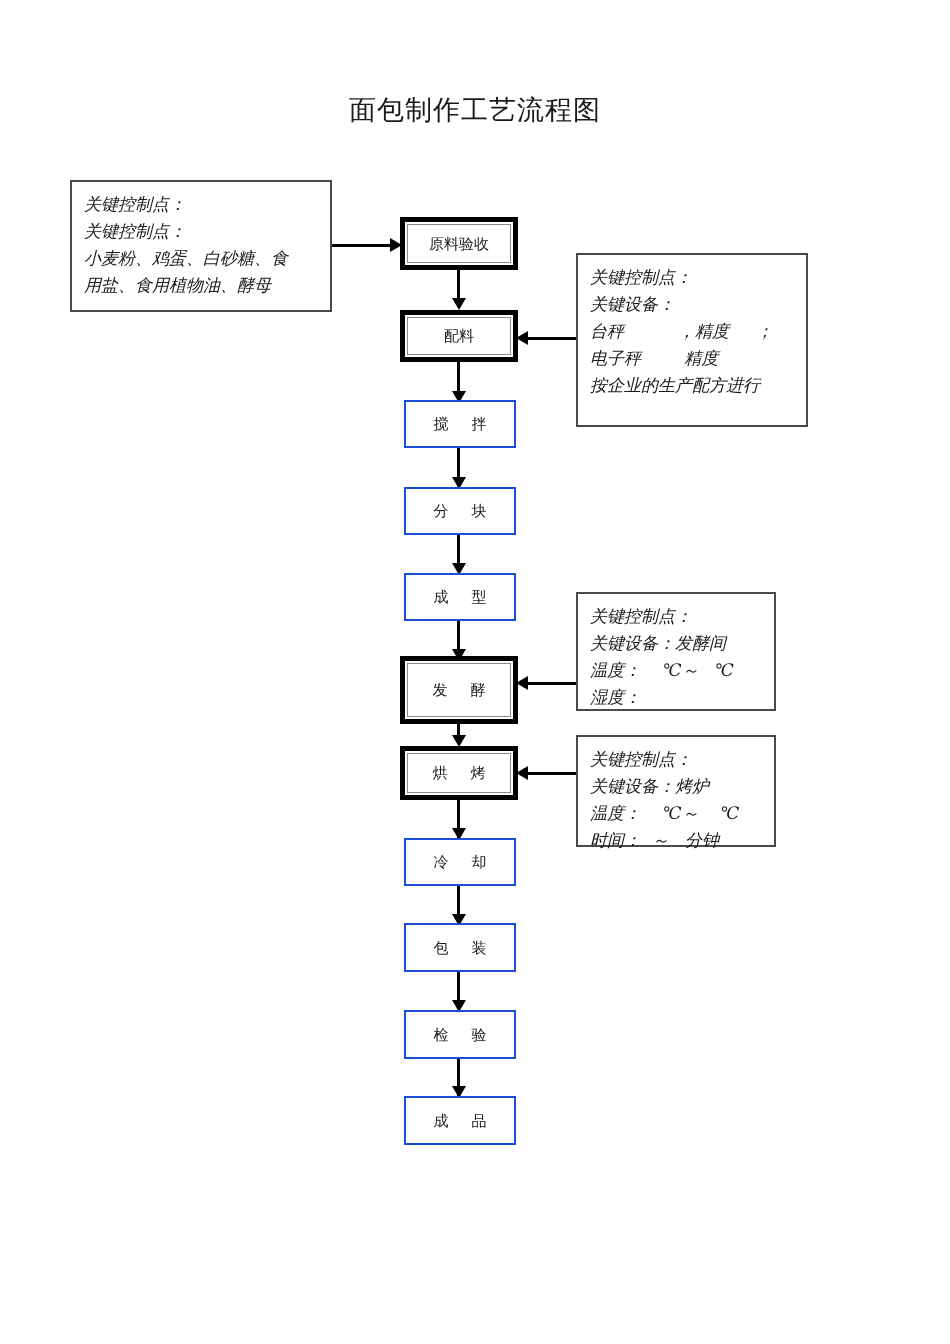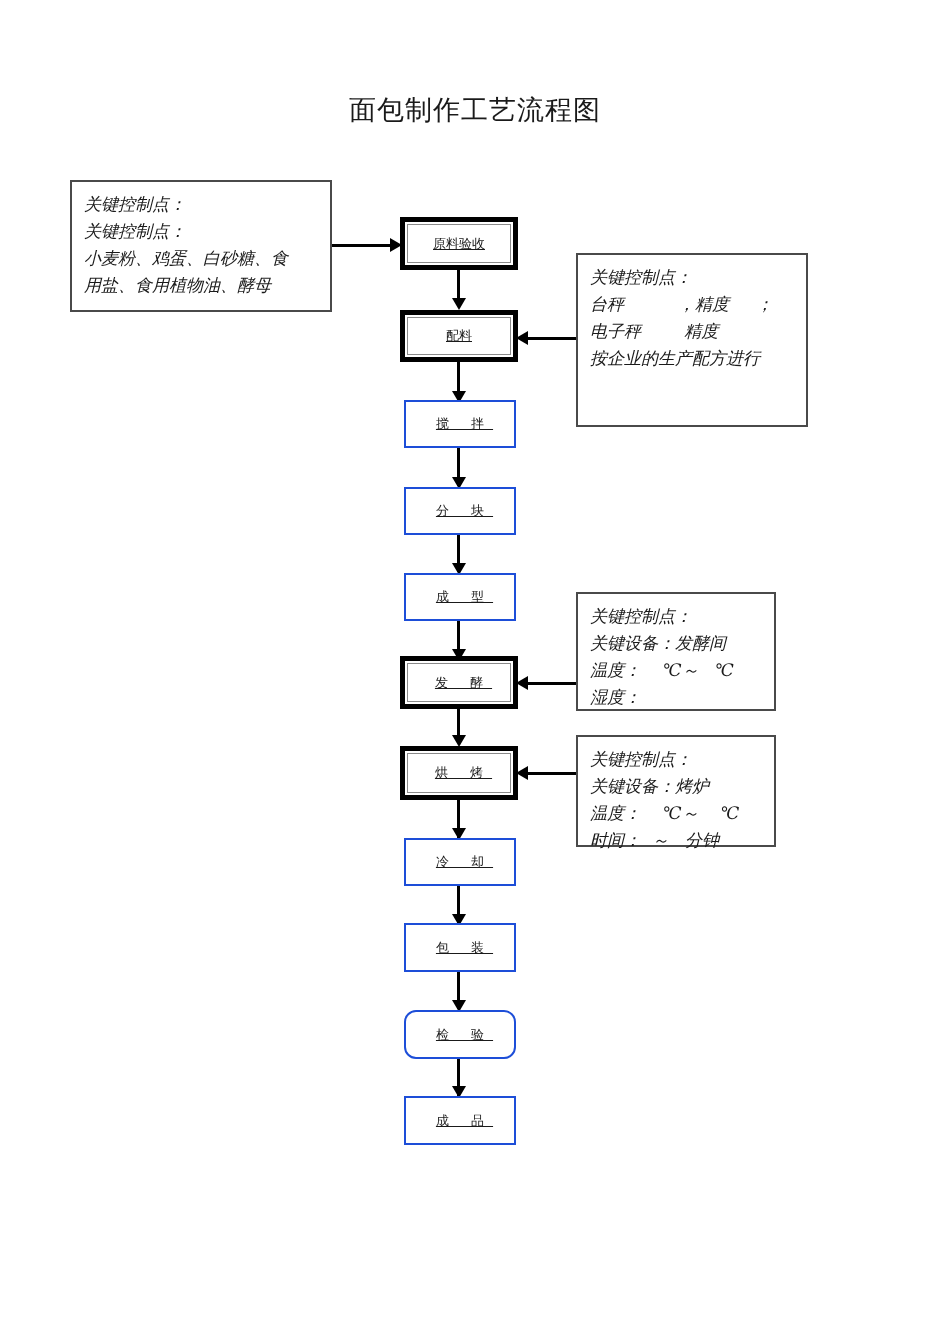--- a/index.html
+++ b/index.html
@@ -31,24 +31,23 @@
   }
 
   
   .node {
     position: absolute;
     box-sizing: border-box;
     background: #ffffff;
     display: flex;
     align-items: center;
     justify-content: center;
-    font-size: 13px;
+    font-size: 15px;
     line-height: 24px;
     color: #1a1a1a;
-    text-decoration: underline;
   }
   .node.single {
     border: 2px solid #1d4ed8;
   }
   
   .node.double {
     border: 5px solid #000000;
     box-shadow: inset 0 0 0 2px #ffffff, inset 0 0 0 3px #8a8a8a;
   }
   .node .label {
@@ -173,53 +172,54 @@
 </div>
 
 <div class="node single" style="left:404px; top:487px; width:112px; height:48px;">
   <span class="label spaced">分 块</span>
 </div>
 
 <div class="node single" style="left:404px; top:573px; width:112px; height:48px;">
   <span class="label spaced">成 型</span>
 </div>
 
-<div class="node double" style="left:400px; top:656px; width:118px; height:53px;text-align:center;">
+<div class="node double" style="left:400px; top:656px; width:118px; height:68px;text-align:center;">
   <span class="label spaced">发 酵</span>
 </div>
 
 <div class="node double" style="left:400px; top:746px; width:118px; height:54px;">
   <span class="label spaced">烘 烤</span>
 </div>
 
 <div class="node single" style="left:404px; top:838px; width:112px; height:48px;text-align:right;">
   <span class="label spaced">冷 却</span>
 </div>
 
 <div class="node single" style="left:404px; top:923px; width:112px; height:49px;">
   <span class="label spaced">包 装</span>
 </div>
 
-<div class="node single" style="left:404px; top:1010px; width:112px; height:49px;border-radius:12px;">
+<div class="node single" style="left:404px; top:1010px; width:112px; height:49px;">
   <span class="label spaced">检 验</span>
 </div>
 
 <div class="node single" style="left:404px; top:1096px; width:112px; height:49px;">
   <span class="label spaced">成 品</span>
 </div>
 
 <div class="note" style="left:70px; top:180px; width:262px; height:132px;">
   <span class="line">关键控制点：</span>
   <span class="line">关键控制点：</span>
   <span class="line">小麦粉、鸡蛋、白砂糖、食</span>
   <span class="line">用盐、食用植物油、酵母</span>
 </div>
 
 <div class="note" style="left:576px; top:253px; width:232px; height:174px;">
   <span class="line">关键控制点：</span>
+  <span class="line">关键设备：</span>
   <span class="line">台秤          ，精度     ；</span>
   <span class="line">电子秤        精度</span>
   <span class="line">按企业的生产配方进行</span>
 </div>
 
 <div class="note" style="left:576px; top:592px; width:200px; height:119px;">
   <span class="line">关键控制点：</span>
   <span class="line">关键设备：发酵间</span>
   <span class="line">温度：    ℃～   ℃</span>
   <span class="line">湿度：</span>

